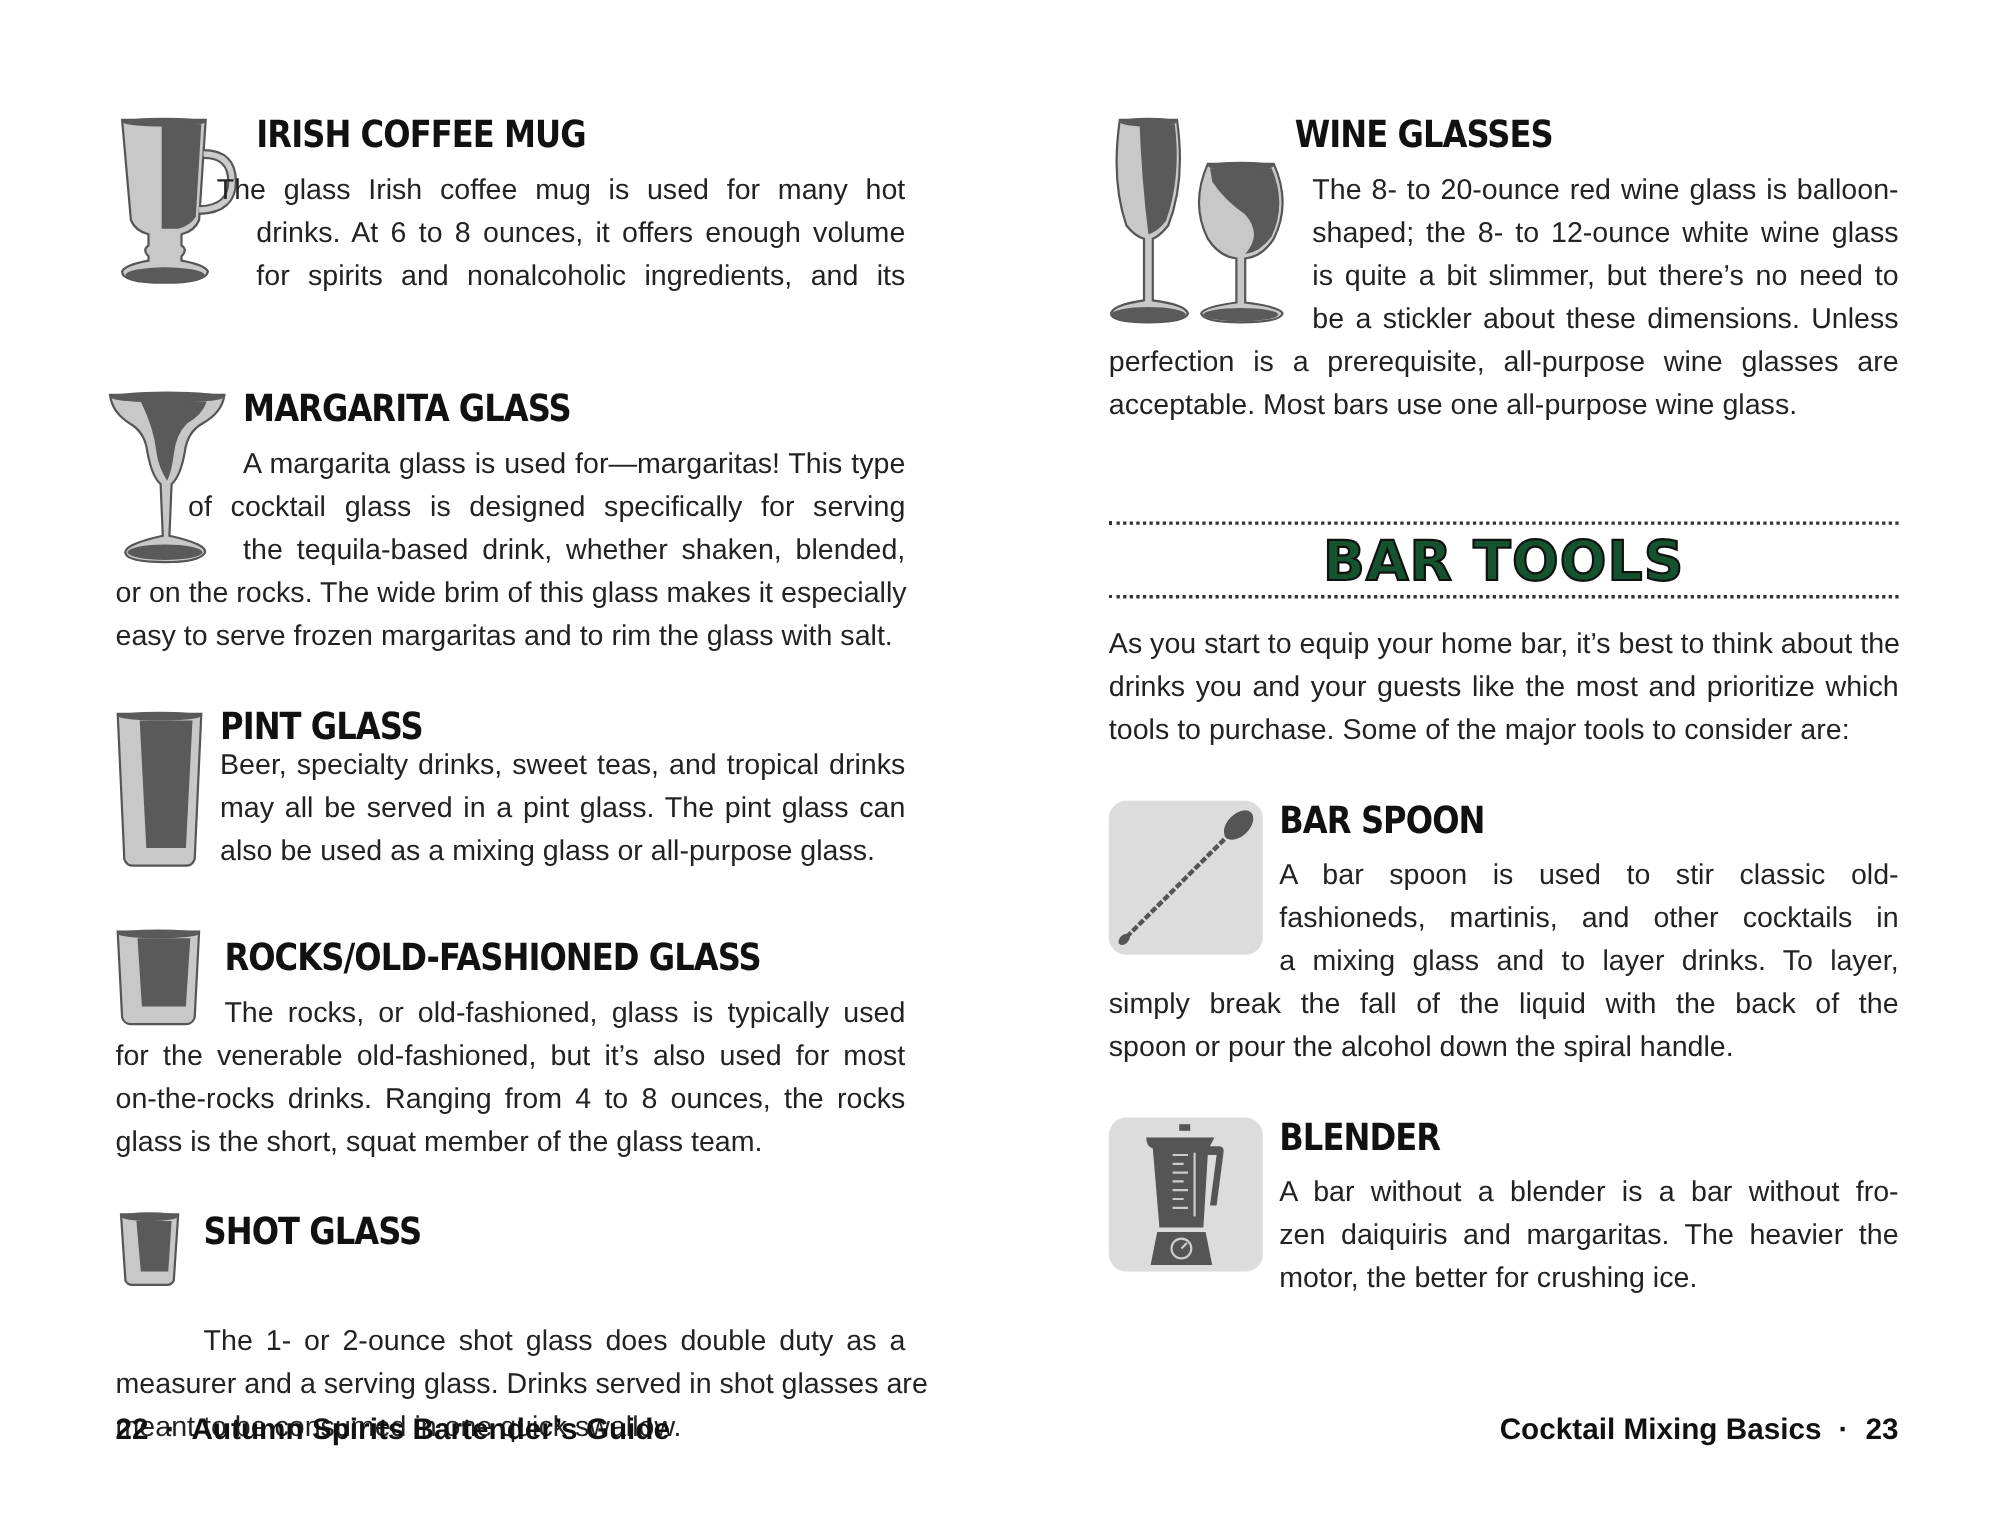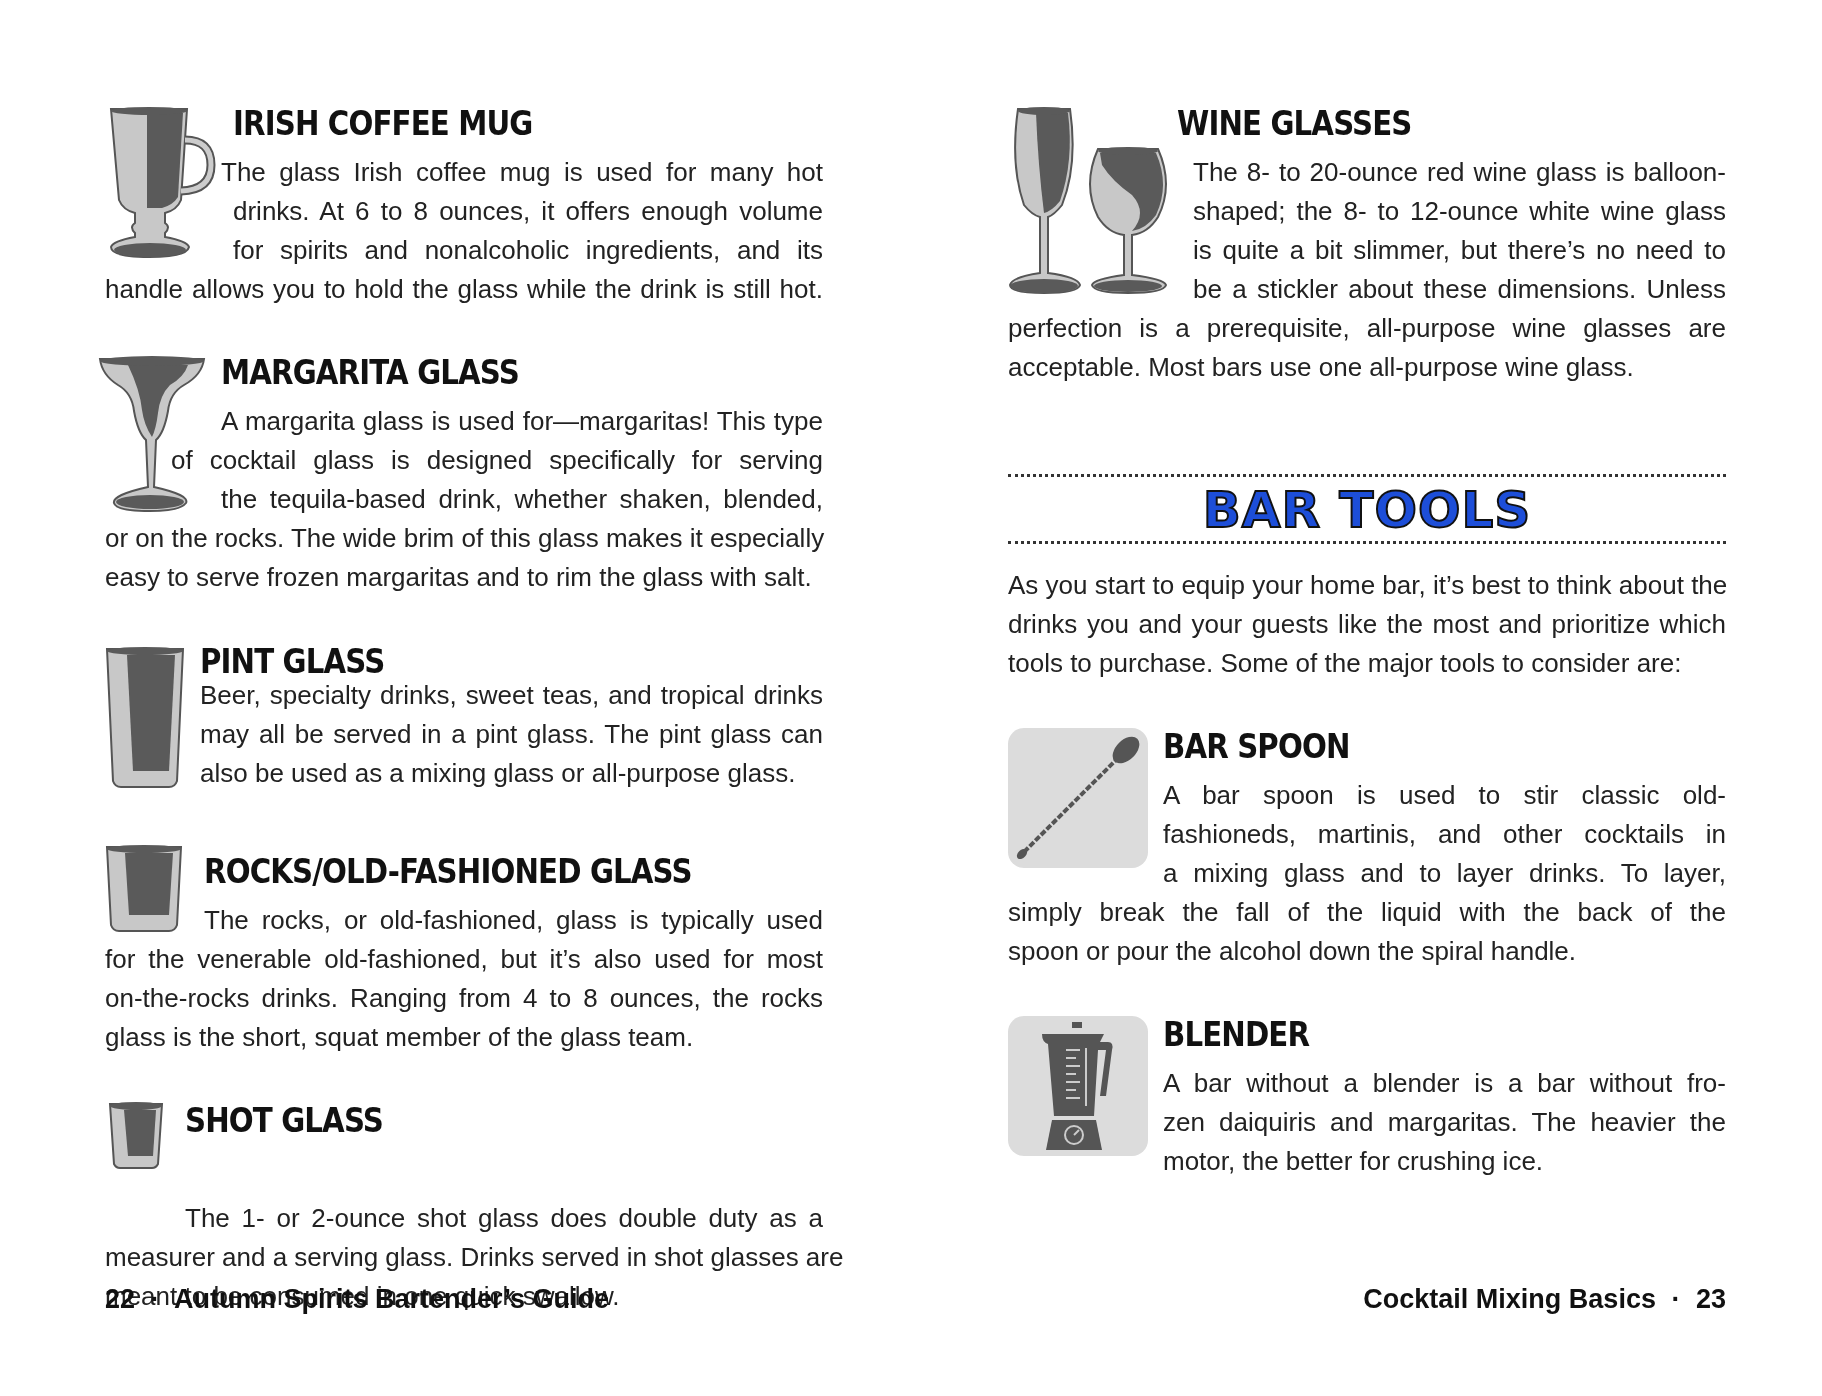--- a/index.html
+++ b/index.html
@@ -6,43 +6,42 @@
   body{width:1822px;height:1396px;position:relative;overflow:hidden;color:#1a1a1a;
        font-family:"Liberation Sans","DejaVu Sans",sans-serif;}
   .head{position:absolute;font-family:"DejaVu Sans",sans-serif;font-weight:bold;font-size:34px;
         letter-spacing:-1px;transform:scaleX(0.86);transform-origin:left top;color:#111;line-height:40px;white-space:nowrap;}
   .body{position:absolute;font-size:26px;line-height:39px;text-align:justify;text-align-last:left;color:#222;}
   .body .ln{display:block;text-align:justify;text-align-last:justify;white-space:nowrap;height:39px;}
   .body .ln.last{text-align-last:left;}
   .icon{position:absolute;}
   .dots{position:absolute;left:1008px;width:718px;height:0;border-top:3px dotted #333;}
   .bartools{position:absolute;left:1008px;width:718px;text-align:center;top:480px;font-family:"DejaVu Sans",sans-serif;
-      font-weight:bold;font-size:50px;line-height:60px;color:#1d4ed8;-webkit-text-stroke:2px #111;letter-spacing:1px;}
+      font-weight:bold;font-size:50px;line-height:60px;color:#14532d;-webkit-text-stroke:2px #111;letter-spacing:1px;}
   .footer{position:absolute;top:1284px;font-size:27px;font-weight:bold;color:#111;white-space:nowrap;}
   .toolbox{position:absolute;width:140px;height:140px;border-radius:16px;background:#dcdcdc;}
 </style>
 </head>
 <body>
 
 <div>
 
   <svg class="icon" style="left:107px;top:105px" width="110" height="155" viewBox="0 0 110 155">
     <path d="M4 4 H80 L74 95 Q70 105 58 108 L58 118 Q64 122 58 128 L58 132 Q80 136 82 142 Q80 152 42 152 Q4 152 4 142 Q6 136 28 132 L28 128 Q22 122 28 118 L28 108 Q16 105 12 95 Z" fill="#c8c8c8" stroke="#555" stroke-width="2"></path>
     <path d="M40 8 H76 L71 92 Q66 100 55 103 L40 103 Z" fill="#5a5a5a"></path>
     <ellipse cx="42" cy="6" rx="38" ry="4" fill="#5a5a5a"></ellipse>
     <path d="M78 35 Q104 35 104 60 Q104 85 74 86" fill="none" stroke="#555" stroke-width="9"></path>
     <path d="M78 35 Q104 35 104 60 Q104 85 74 86" fill="none" stroke="#ccc" stroke-width="5"></path>
     <ellipse cx="43" cy="145" rx="36" ry="7" fill="#5a5a5a"></ellipse>
   </svg>
   <div class="head" style="left:233px;top:103px">IRISH COFFEE MUG</div>
   <div class="body" style="left:105px;top:153px;width:718px">
-    <span class="ln" style="margin-left:116px">The glass Irish coffee mug is used for many hot</span>
+    <span class="ln" style="margin-left:92px">The glass Irish coffee mug is used for many hot</span>
     <span class="ln" style="margin-left:128px">drinks. At 6 to 8 ounces, it offers enough volume</span>
     <span class="ln" style="margin-left:128px">for spirits and nonalcoholic ingredients, and its</span>
-    <span class="ln">handle allows you to hold the glass while the drink is still hot.</span>
   </div>
 
   <svg class="icon" style="left:98px;top:355px" width="110" height="160" viewBox="0 0 110 160">
     <path d="M2 4 H106 Q104 20 86 30 Q72 38 70 56 Q66 78 58 85 L56 132 Q92 140 88 148 Q82 156 52 156 Q18 156 16 148 Q14 140 50 132 L48 85 Q40 78 36 56 Q34 38 20 30 Q4 20 2 4 Z" fill="#c8c8c8" stroke="#555" stroke-width="2"></path>
     <path d="M30 10 H90 Q86 22 72 30 Q62 40 60 58 Q58 74 54 82 Q46 70 44 55 Q42 35 30 10 Z" fill="#5a5a5a"></path>
     <ellipse cx="54" cy="6" rx="52" ry="5" fill="#5a5a5a"></ellipse>
     <ellipse cx="52" cy="147" rx="34" ry="7" fill="#5a5a5a"></ellipse>
   </svg>
   <div class="head" style="left:221px;top:352px">MARGARITA GLASS</div>
   <div class="body" style="left:105px;top:402px;width:718px">

